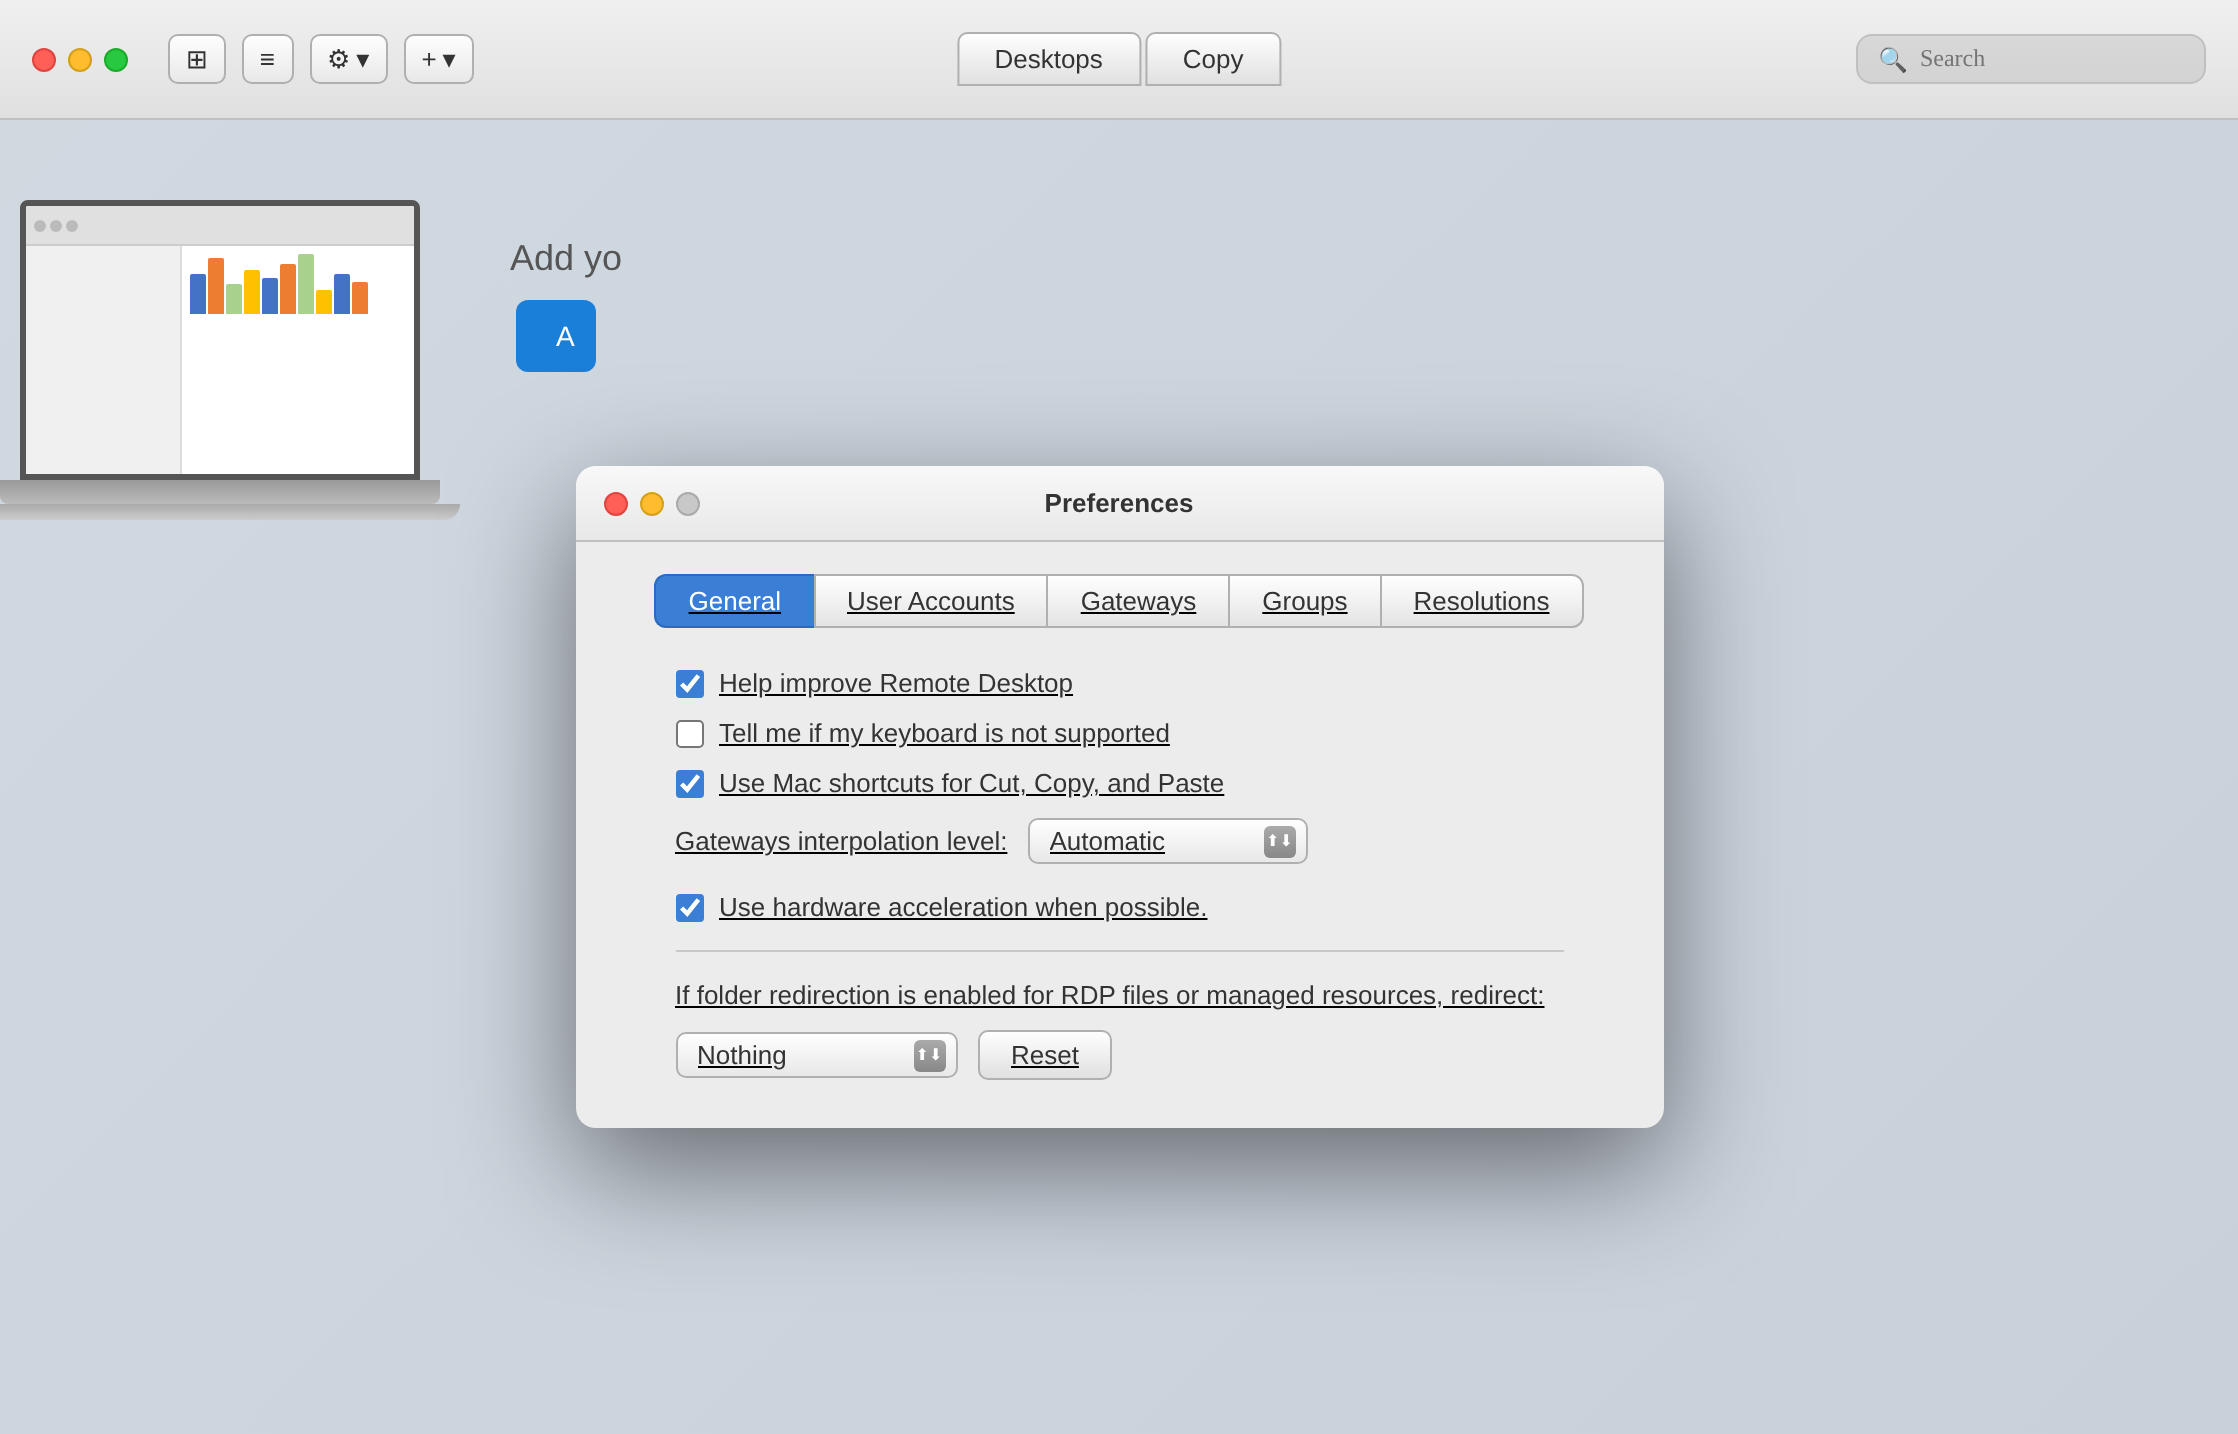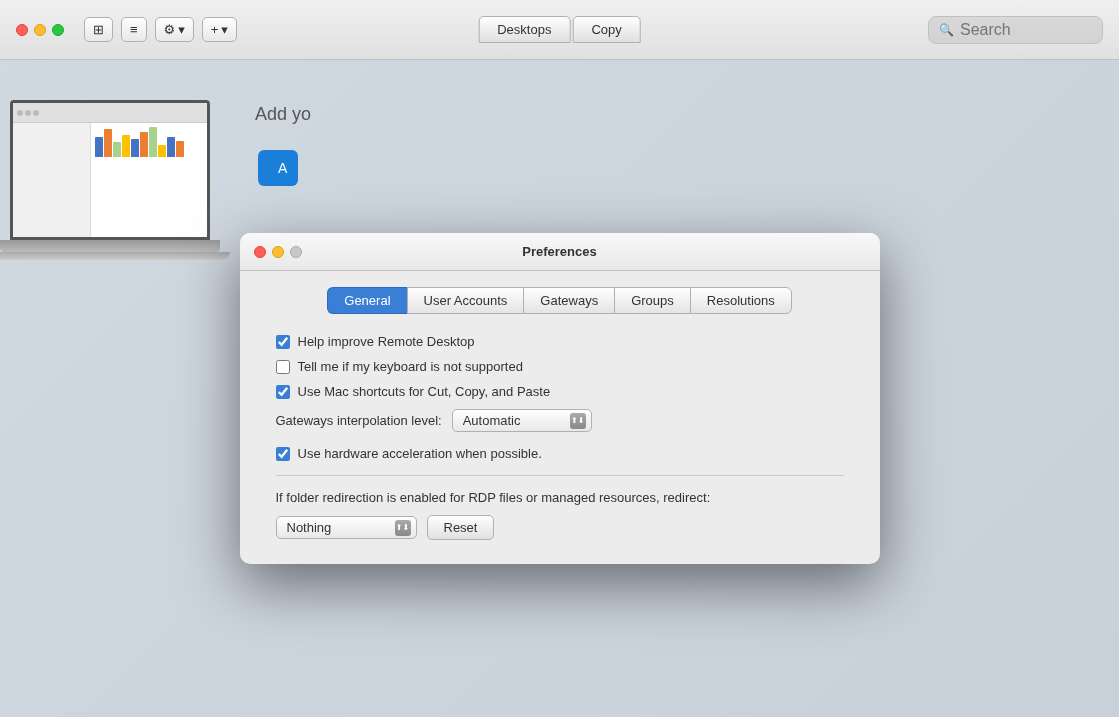--- a/index.html
+++ b/index.html
@@ -97,24 +97,25 @@
       background: rgba(0,0,0,0.08);
       border: 1px solid #c0c0c0;
       border-radius: 8px;
       padding: 4px 10px;
       gap: 6px;
       width: 175px;
     }
     .search-box input {
       border: none;
       background: transparent;
-      font-size: 16px;
+      font-size: 12px;
       color: #333;
       outline: none;
       width: 100%;
+      font-family: Liberation Serif, serif;
     }
     .search-icon-char {
       font-size: 12px;
       color: #888;
     }
 
     
     .main-content {
       width: 100%;
       height: calc(717px - 60px);
@@ -204,21 +205,21 @@
       top: 152px;
       width: 240px;
       height: 8px;
       background: linear-gradient(to bottom, #aaa, #ccc);
       border-radius: 0 0 8px 8px;
     }
 
     .add-text {
       position: absolute;
       left: 255px;
-      top: 44px;
+      top: 59px;
       font-size: 18px;
       color: #555;
       font-weight: 400;
       text-align: center;
     }
 
     .add-btn {
       position: absolute;
       left: 258px;
       top: 90px;
@@ -238,27 +239,28 @@
       position: absolute;
       top: 0; left: 0;
       width: 100%; height: 100%;
       display: flex;
       align-items: center;
       justify-content: center;
       pointer-events: none;
     }
 
     .modal {
-      width: 640px;
+      width: 544px;
       background: #ececec;
       border-radius: 10px;
       box-shadow: 0 20px 60px rgba(0,0,0,0.5);
       overflow: hidden;
       pointer-events: all;
       margin-top: 20px;
+      text-decoration: underline;
     }
 
     .modal-titlebar {
       height: 38px;
       background: linear-gradient(to bottom, #f8f8f8, #e8e8e8);
       border-bottom: 1px solid #c0c0c0;
       display: flex;
       align-items: center;
       padding: 0 14px;
       position: relative;
@@ -279,21 +281,21 @@
     .modal-title {
       position: absolute;
       left: 50%;
       transform: translateX(-50%);
       font-size: 13px;
       font-weight: 600;
       color: #333;
     }
 
     .modal-body {
-      padding: 16px 20px 24px;
+      padding: 16px 34px 24px;
     }
 
     
     .pref-tabs {
       display: flex;
       justify-content: center;
       margin-bottom: 20px;
       gap: 0;
     }
 

